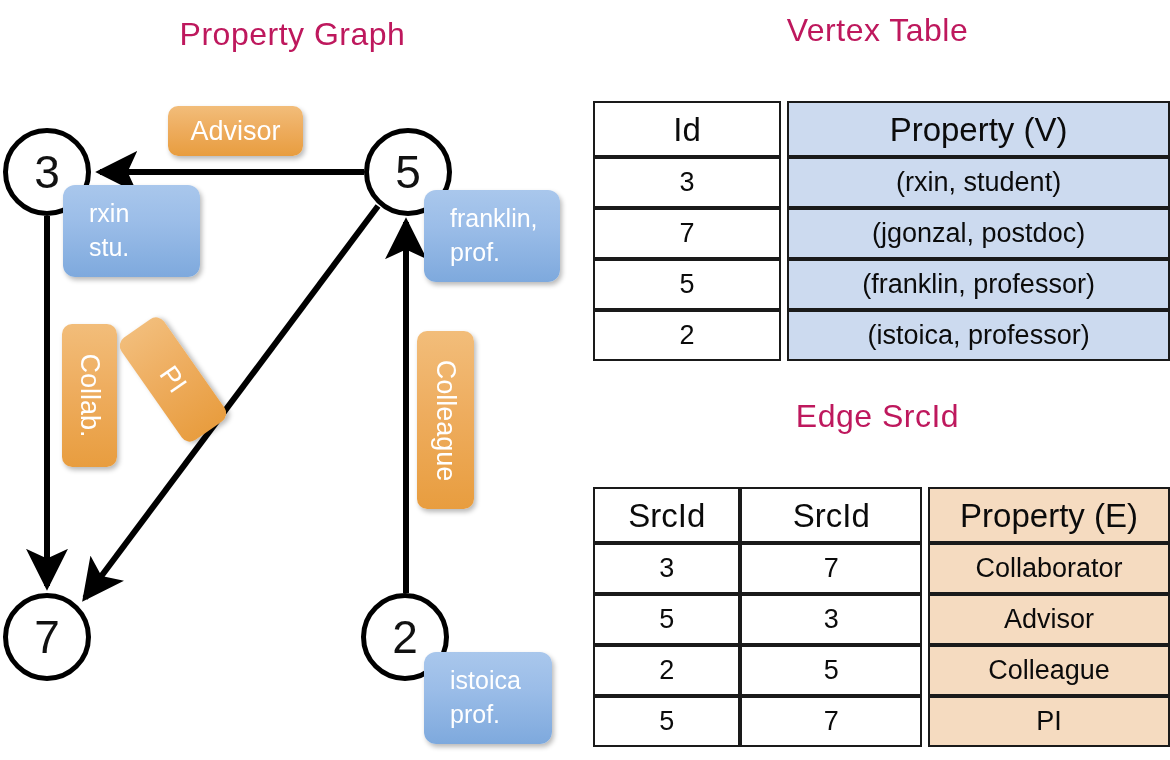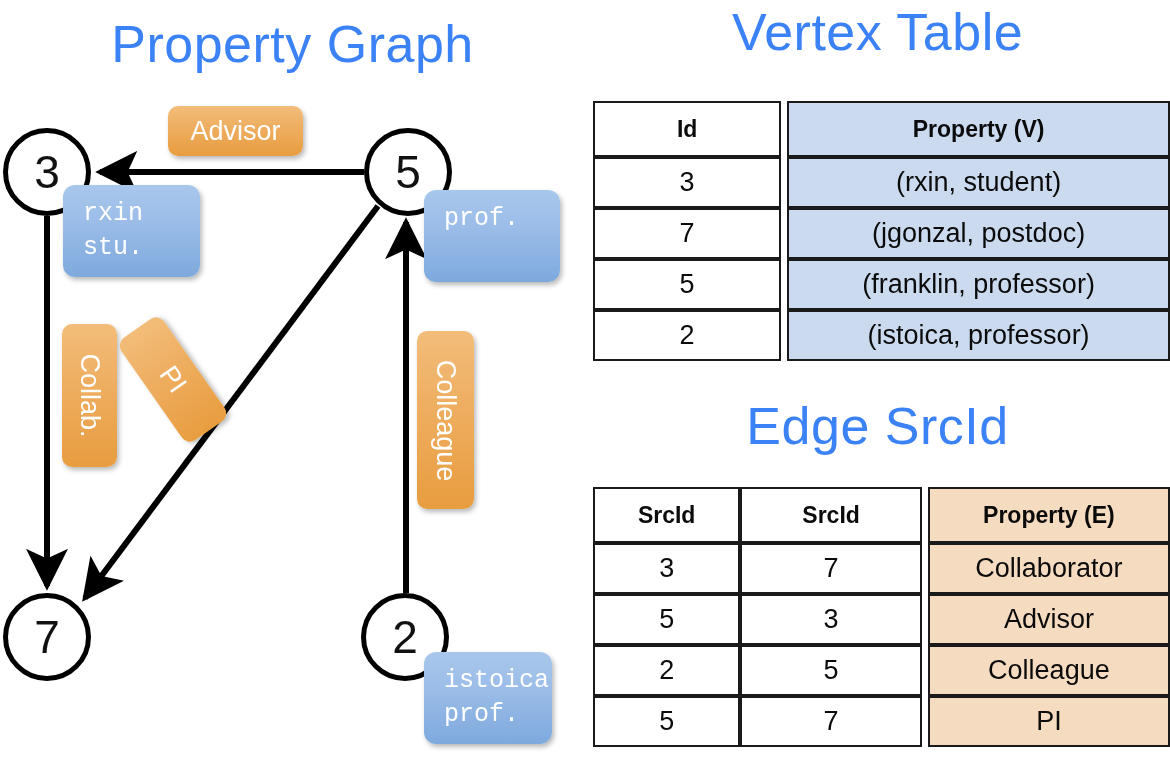--- a/index.html
+++ b/index.html
@@ -14,29 +14,29 @@
     overflow: hidden;
     font-family: "Liberation Sans", sans-serif;
     color: #000000;
   }
 
   
   .title {
     position: absolute;
     font-family: "Liberation Sans", sans-serif;
     font-weight: 300;
-    font-size: 52px;
+    font-size: 32px;
     line-height: 1;
     letter-spacing: 0.5px;
-    color: #3b82f6;
+    color: #be185d;
     white-space: nowrap;
     text-align: center;
   }
   #title-property-graph { left: 0px;   top: 18px;  width: 585px; }
-  #title-vertex-table   { left: 585px; top: 6px;  width: 585px; }
+  #title-vertex-table   { left: 585px; top: 14px;  width: 585px; }
   #title-edge-table     { left: 585px; top: 400px; width: 585px; }
 
   
   #graph-panel {
     position: absolute;
     left: 0; top: 0;
     width: 585px; height: 760px;
   }
   #graph-svg {
     position: absolute;
@@ -70,24 +70,24 @@
   #vertex-7 { left: 3px;   top: 593px; }
   #vertex-2 { left: 361px; top: 593px; }
 
   
   .prop-box {
     position: absolute;
     border-radius: 12px;
     background: linear-gradient(180deg, #a9c7ec 0%, #9bbde8 40%, #7ea9dd 100%);
     box-shadow: 2px 3px 5px rgba(0,0,0,0.28);
     box-sizing: border-box;
-    padding: 12px 14px 10px 20px;
+    padding: 12px 14px 10px 26px;
     z-index: 4;
     color: #ffffff;
-    font-family: Liberation Mono, monospace;
+    font-family: Liberation Sans, sans-serif;
     font-weight: 300;
     font-size: 25px;
     line-height: 1.35;
   }
   #prop-rxin      { left: 63px;  top: 185px; width: 137px; height: 92px; }
   #prop-franklin  { left: 424px; top: 190px; width: 136px; height: 92px; }
   #prop-jgonzal   { left: 63px;  top: 652px; width: 137px; height: 92px; }
   #prop-istoica   { left: 424px; top: 652px; width: 128px; height: 92px; }
 
   
@@ -148,22 +148,22 @@
     font-weight: 300;
     font-size: 27px;
     line-height: 1;
     text-align: center;
     padding: 0;
     height: 47px;
     color: #0b0b0b;
     background: #ffffff;
   }
   .data-table th {
-    font-weight: 700;
-    font-size: 23px;
+    font-weight: 400;
+    font-size: 33px;
     height: 52px;
     margin-top: 16px;
   }
   .gap-col {
     border: none !important;
     background: transparent !important;
     width: 6px;
     padding: 0 !important;
   }
   .tint-blue { background: #ccdaef !important; }
@@ -212,20 +212,21 @@
   </div>
   <div class="vertex" id="vertex-2">
     <span>2</span>
   </div>
 
   <div class="prop-box" id="prop-rxin">
     <div>rxin</div>
     <div>stu.</div>
   </div>
   <div class="prop-box" id="prop-franklin">
+    <div>franklin,</div>
     <div>prof.</div>
   </div>
   <div class="prop-box" id="prop-istoica">
     <div>istoica</div>
     <div>prof.</div>
   </div>
 
   <div class="edge-label" id="edge-label-advisor">
     <span class="vtext">Advisor</span>
   </div>

